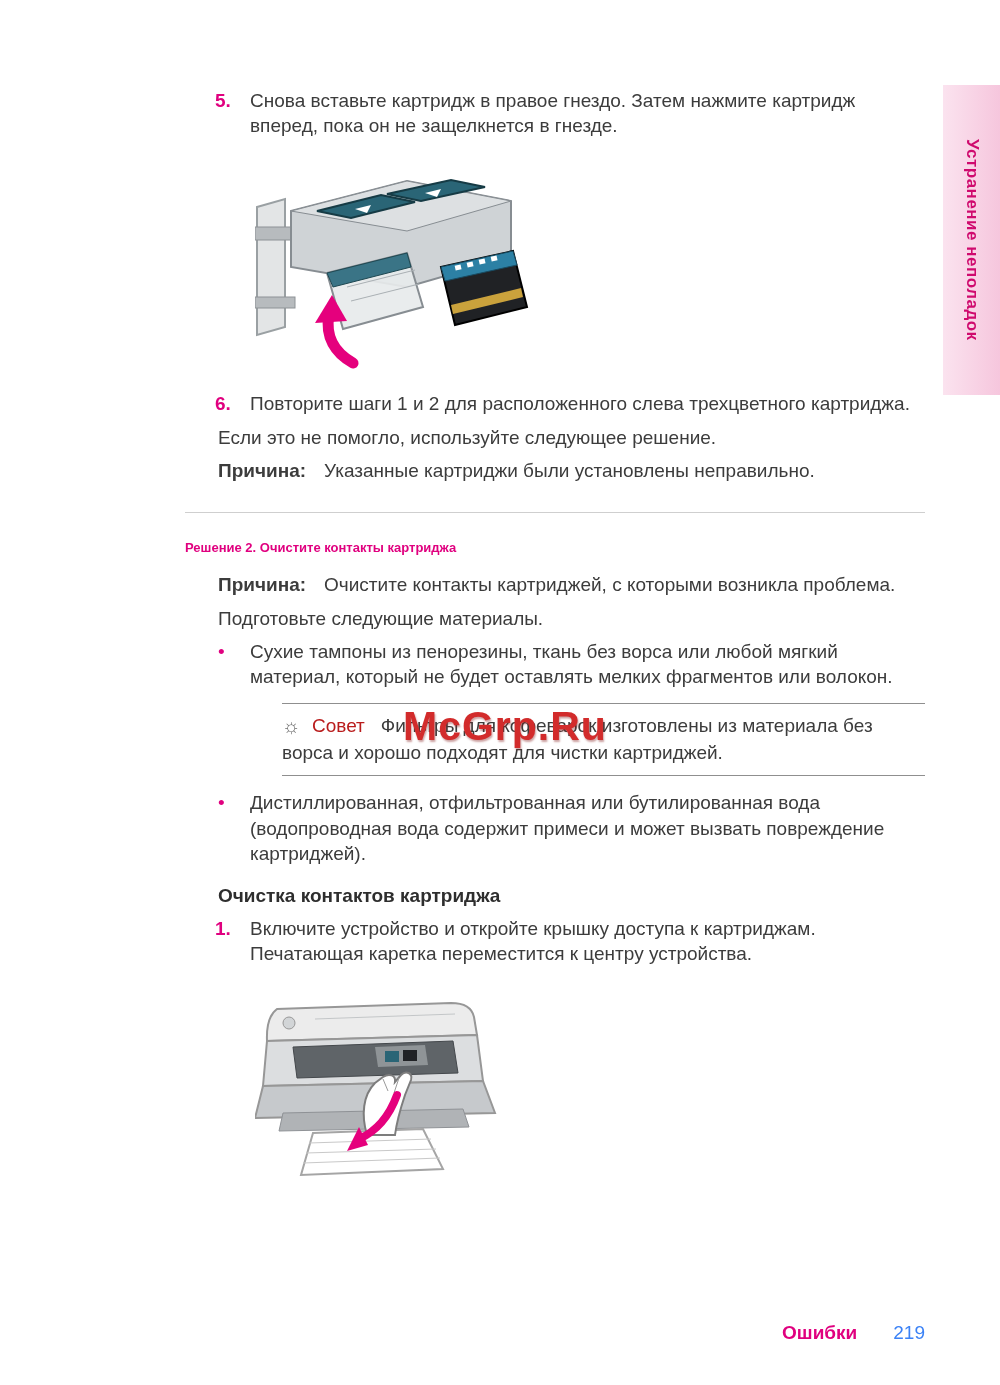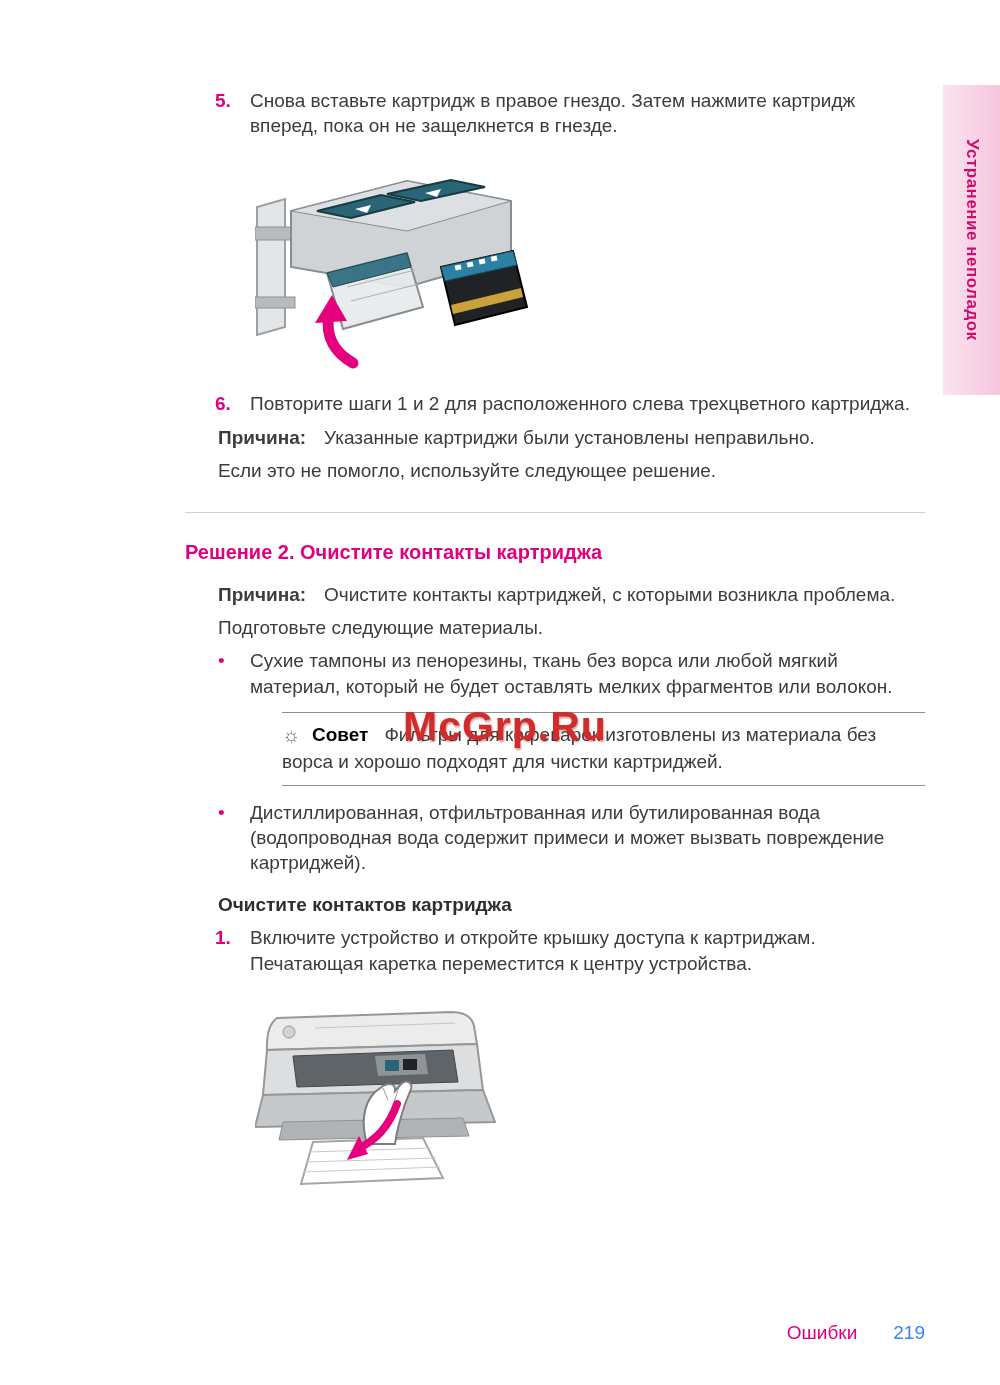--- a/index.html
+++ b/index.html
@@ -37,40 +37,40 @@
   .bullet { display:flex; margin-left:33px; margin-bottom:9px; }
   .bullet-dot { width:32px; flex:none; color:#e0007f; }
   .bullet-text { flex:1; }
 
   .callout {
     margin:13px 0 14px 97px;
     border-top:1px solid #8f8f8f; border-bottom:1px solid #8f8f8f;
     padding:9px 0 10px;
   }
   .callout-icon { display:inline-block; width:30px; color:#6f6f6f; font-size:20px; vertical-align:-1px; }
-  .callout-label { font-weight:bold; color:#000000; margin-right:16px; }
+  .callout-label { font-weight:normal; color:#b91c1c; margin-right:16px; }
   .bold-word { font-weight:bold; }
 
   .divider { border:none; border-top:1px solid #cfcfcf; margin:28px 0 0; }
 
-  .solution-heading { font-size:20px; font-weight:bold; color:#e0007f; margin:26px 0 16px; }
+  .solution-heading { font-size:13px; font-weight:bold; color:#e0007f; margin:26px 0 16px; }
   .sub-heading { font-size:19px; font-weight:bold; margin:16px 0 8px 33px; color:#2e2e2e; }
 
   .figure { margin:16px 0 12px 70px; }
 
   .watermark {
     position:absolute; left:403px; top:663px;
     font-size:41px; font-weight:bold; letter-spacing:1px;
     color:#d22b2b;
     text-shadow:1px 2px 2px rgba(130,25,25,.4);
     margin-top:40px;
   }
 
   .footer { position:absolute; top:1322px; right:75px; font-size:19px; }
-  .footer .section { color:#e0007f; margin-right:36px; }
+  .footer .section { color:#e0007f; margin-right:36px;font-weight:bold; }
   .footer .pagenum { color:#3b82f6; }
 </style>
 </head>
 <body>
 
 <div class="page">
 
   <div class="sidebar-tab">
     <span>Устранение неполадок</span>
   </div>
@@ -114,26 +114,26 @@
         <path d="M98,208 C80,198 70,182 74,160" fill="none" stroke="#e5007d" stroke-width="11" stroke-linecap="round"></path>
         <polygon points="60,168 77,140 92,166" fill="#e5007d"></polygon>
       </svg>
     </div>
 
     <div class="step">
       <span class="step-num">6.</span>
       <div class="step-text">Повторите шаги 1 и 2 для расположенного слева трехцветного картриджа.</div>
     </div>
 
+    <p class="para">Если это не помогло, используйте следующее решение.</p>
+
     <p class="para">
       <span class="label">Причина:</span><span>Указанные картриджи были установлены неправильно.</span>
     </p>
 
-    <p class="para">Если это не помогло, используйте следующее решение.</p>
-
     <hr class="divider">
 
     <h2 class="solution-heading">Решение 2. Очистите контакты картриджа</h2>
 
     <p class="para">
       <span class="label">Причина:</span><span>Очистите контакты картриджей, с которыми возникла проблема.</span>
     </p>
 
     <p class="para">Подготовьте следующие материалы.</p>
 
@@ -145,21 +145,21 @@
     <div class="callout">
       <span class="callout-icon">☼</span><span class="callout-label">Совет</span><span>Фильтры для кофеварок изготовлены из материала без ворса и хорошо подходят для чистки картриджей.</span>
     </div>
 
     <div class="bullet">
       <span class="bullet-dot">•</span>
       <div class="bullet-text">Дистиллированная, отфильтрованная или бутилированная вода (водопроводная вода содержит примеси и может вызвать повреждение картриджей).</div>
     </div>
 
 
-    <h3 class="sub-heading">Очистите контактов картриджа</h3>
+    <h3 class="sub-heading">Очистка контактов картриджа</h3>
 
     <div class="step">
       <span class="step-num">1.</span>
       <div class="step-text">Включите устройство и откройте крышку доступа к картриджам. Печатающая каретка переместится к центру устройства.</div>
     </div>
 
     <div class="figure">
       <svg width="270" height="198" viewBox="0 0 270 198">
 
         <path d="M22,26 L196,20 Q216,20 219,34 L222,52 L12,58 Q11,34 22,26 Z" fill="#ececec" stroke="#979797" stroke-width="2"></path>

